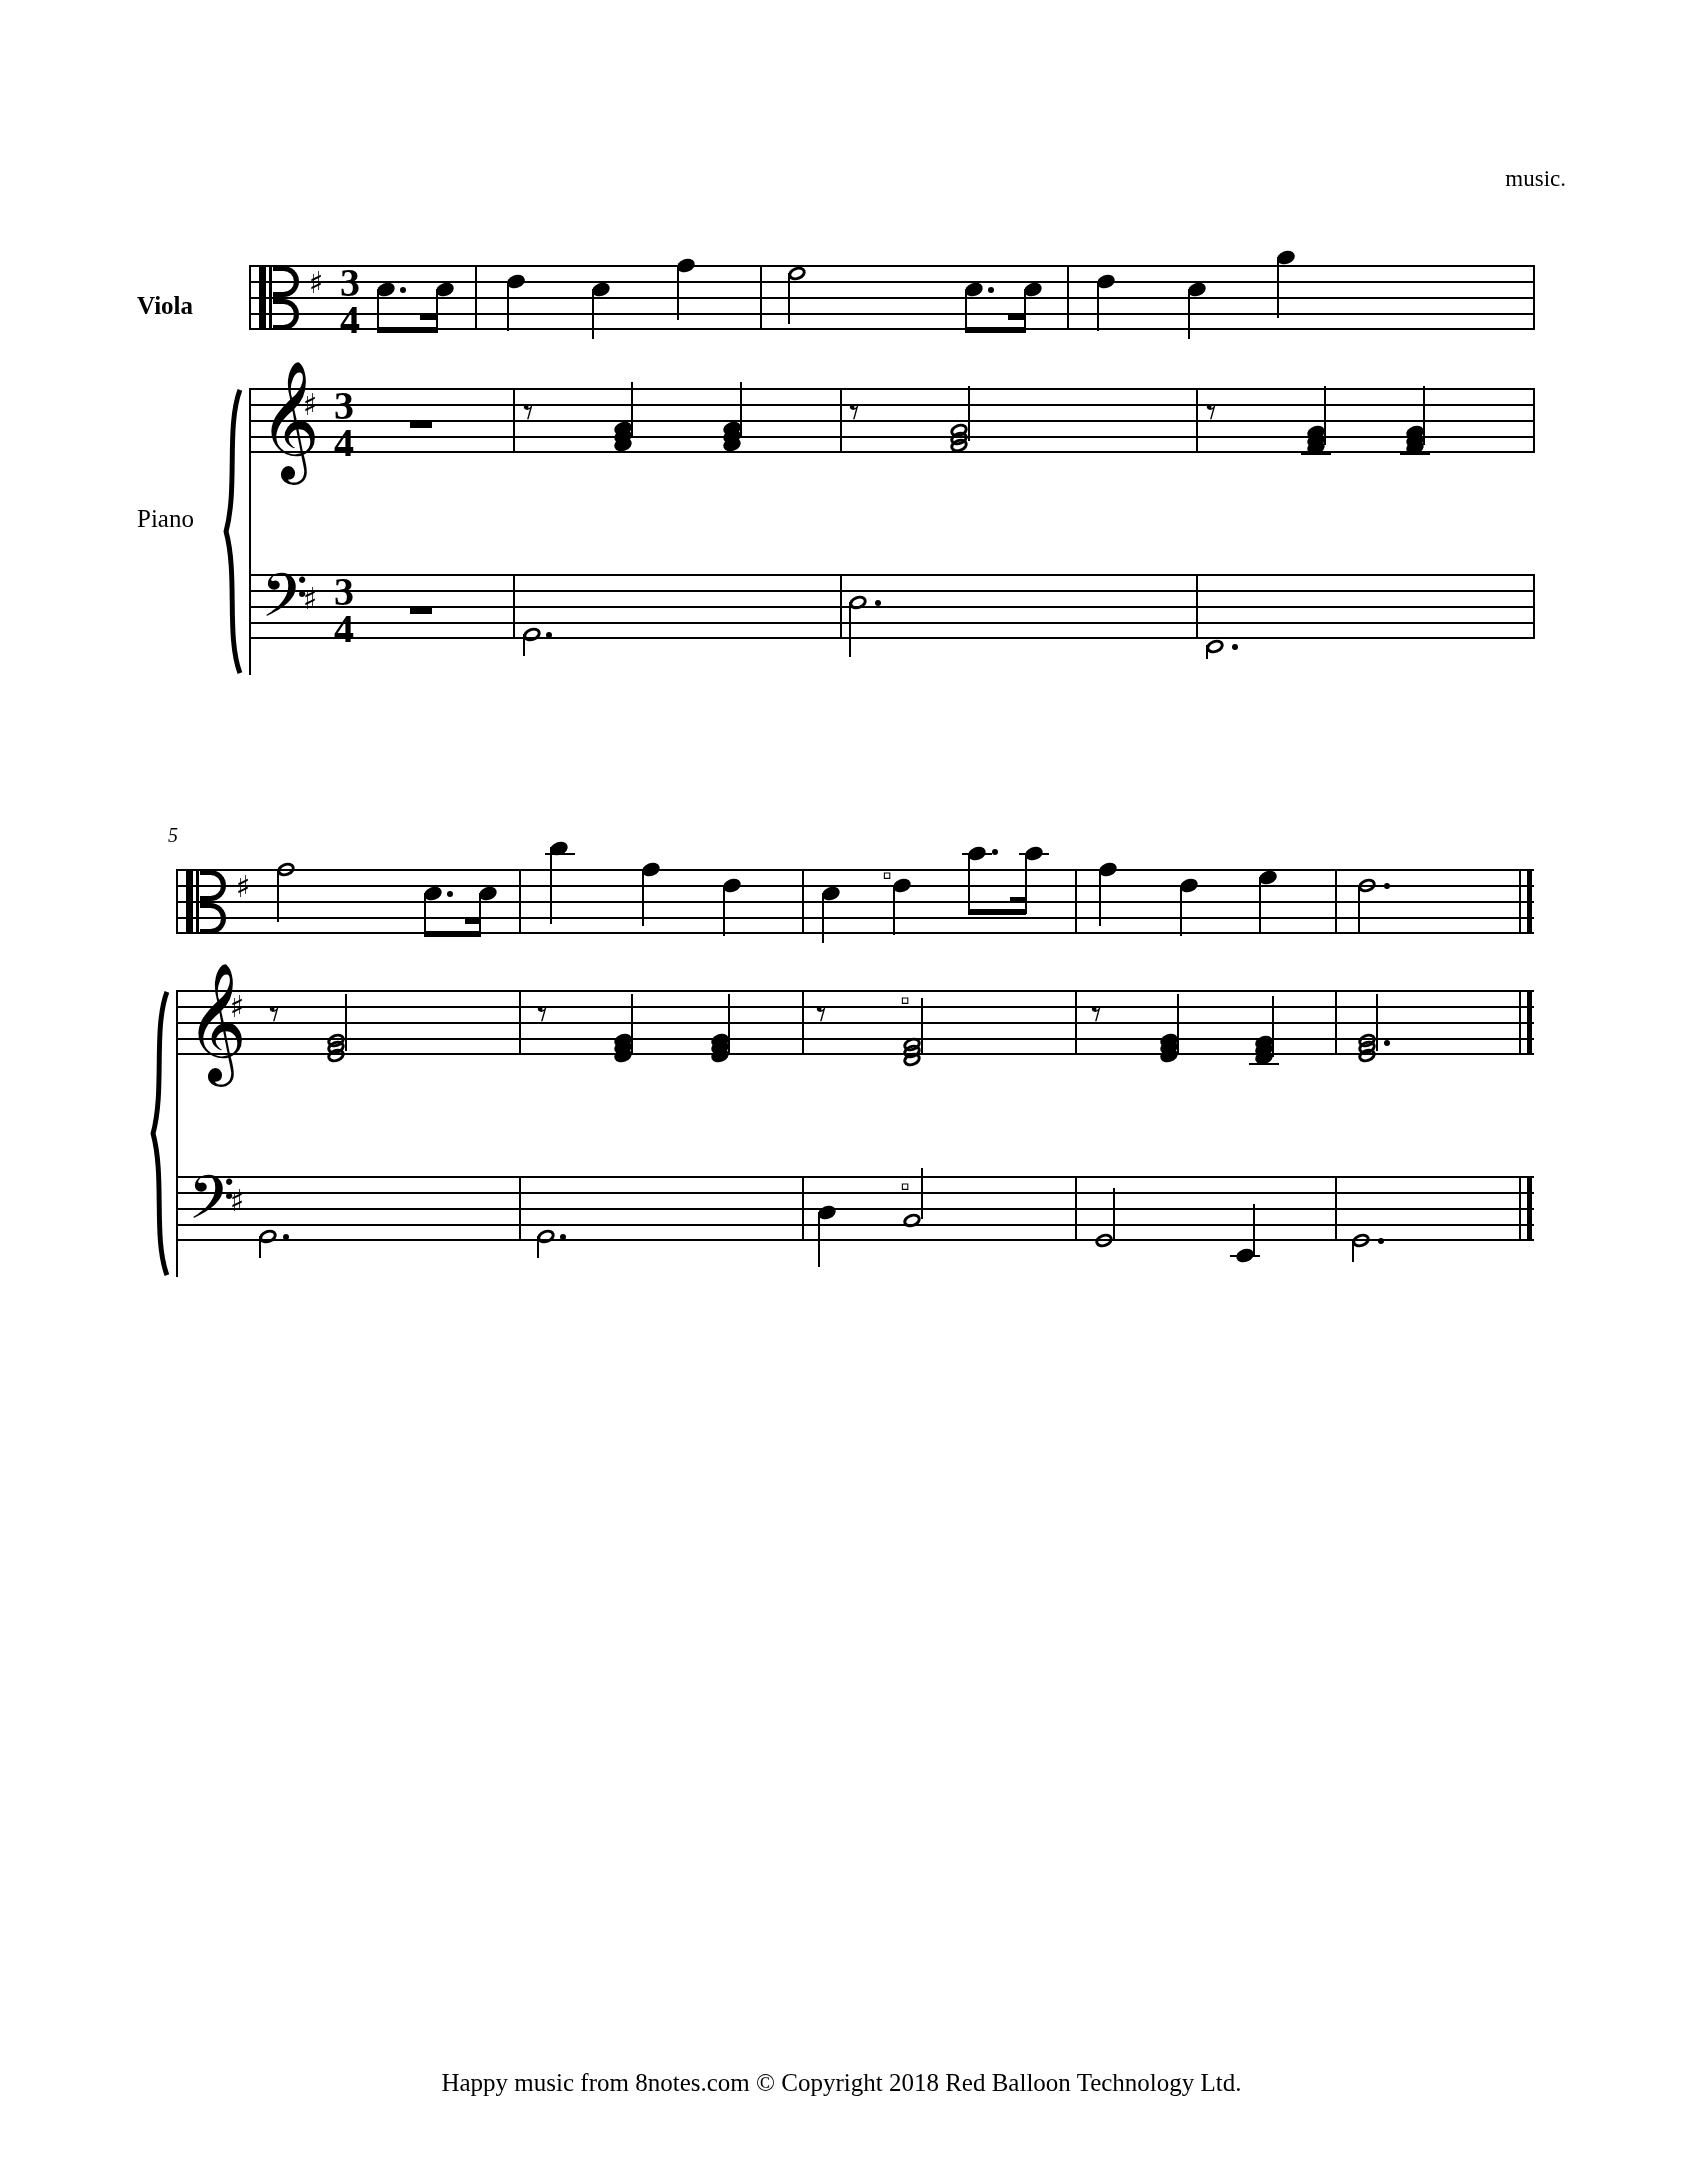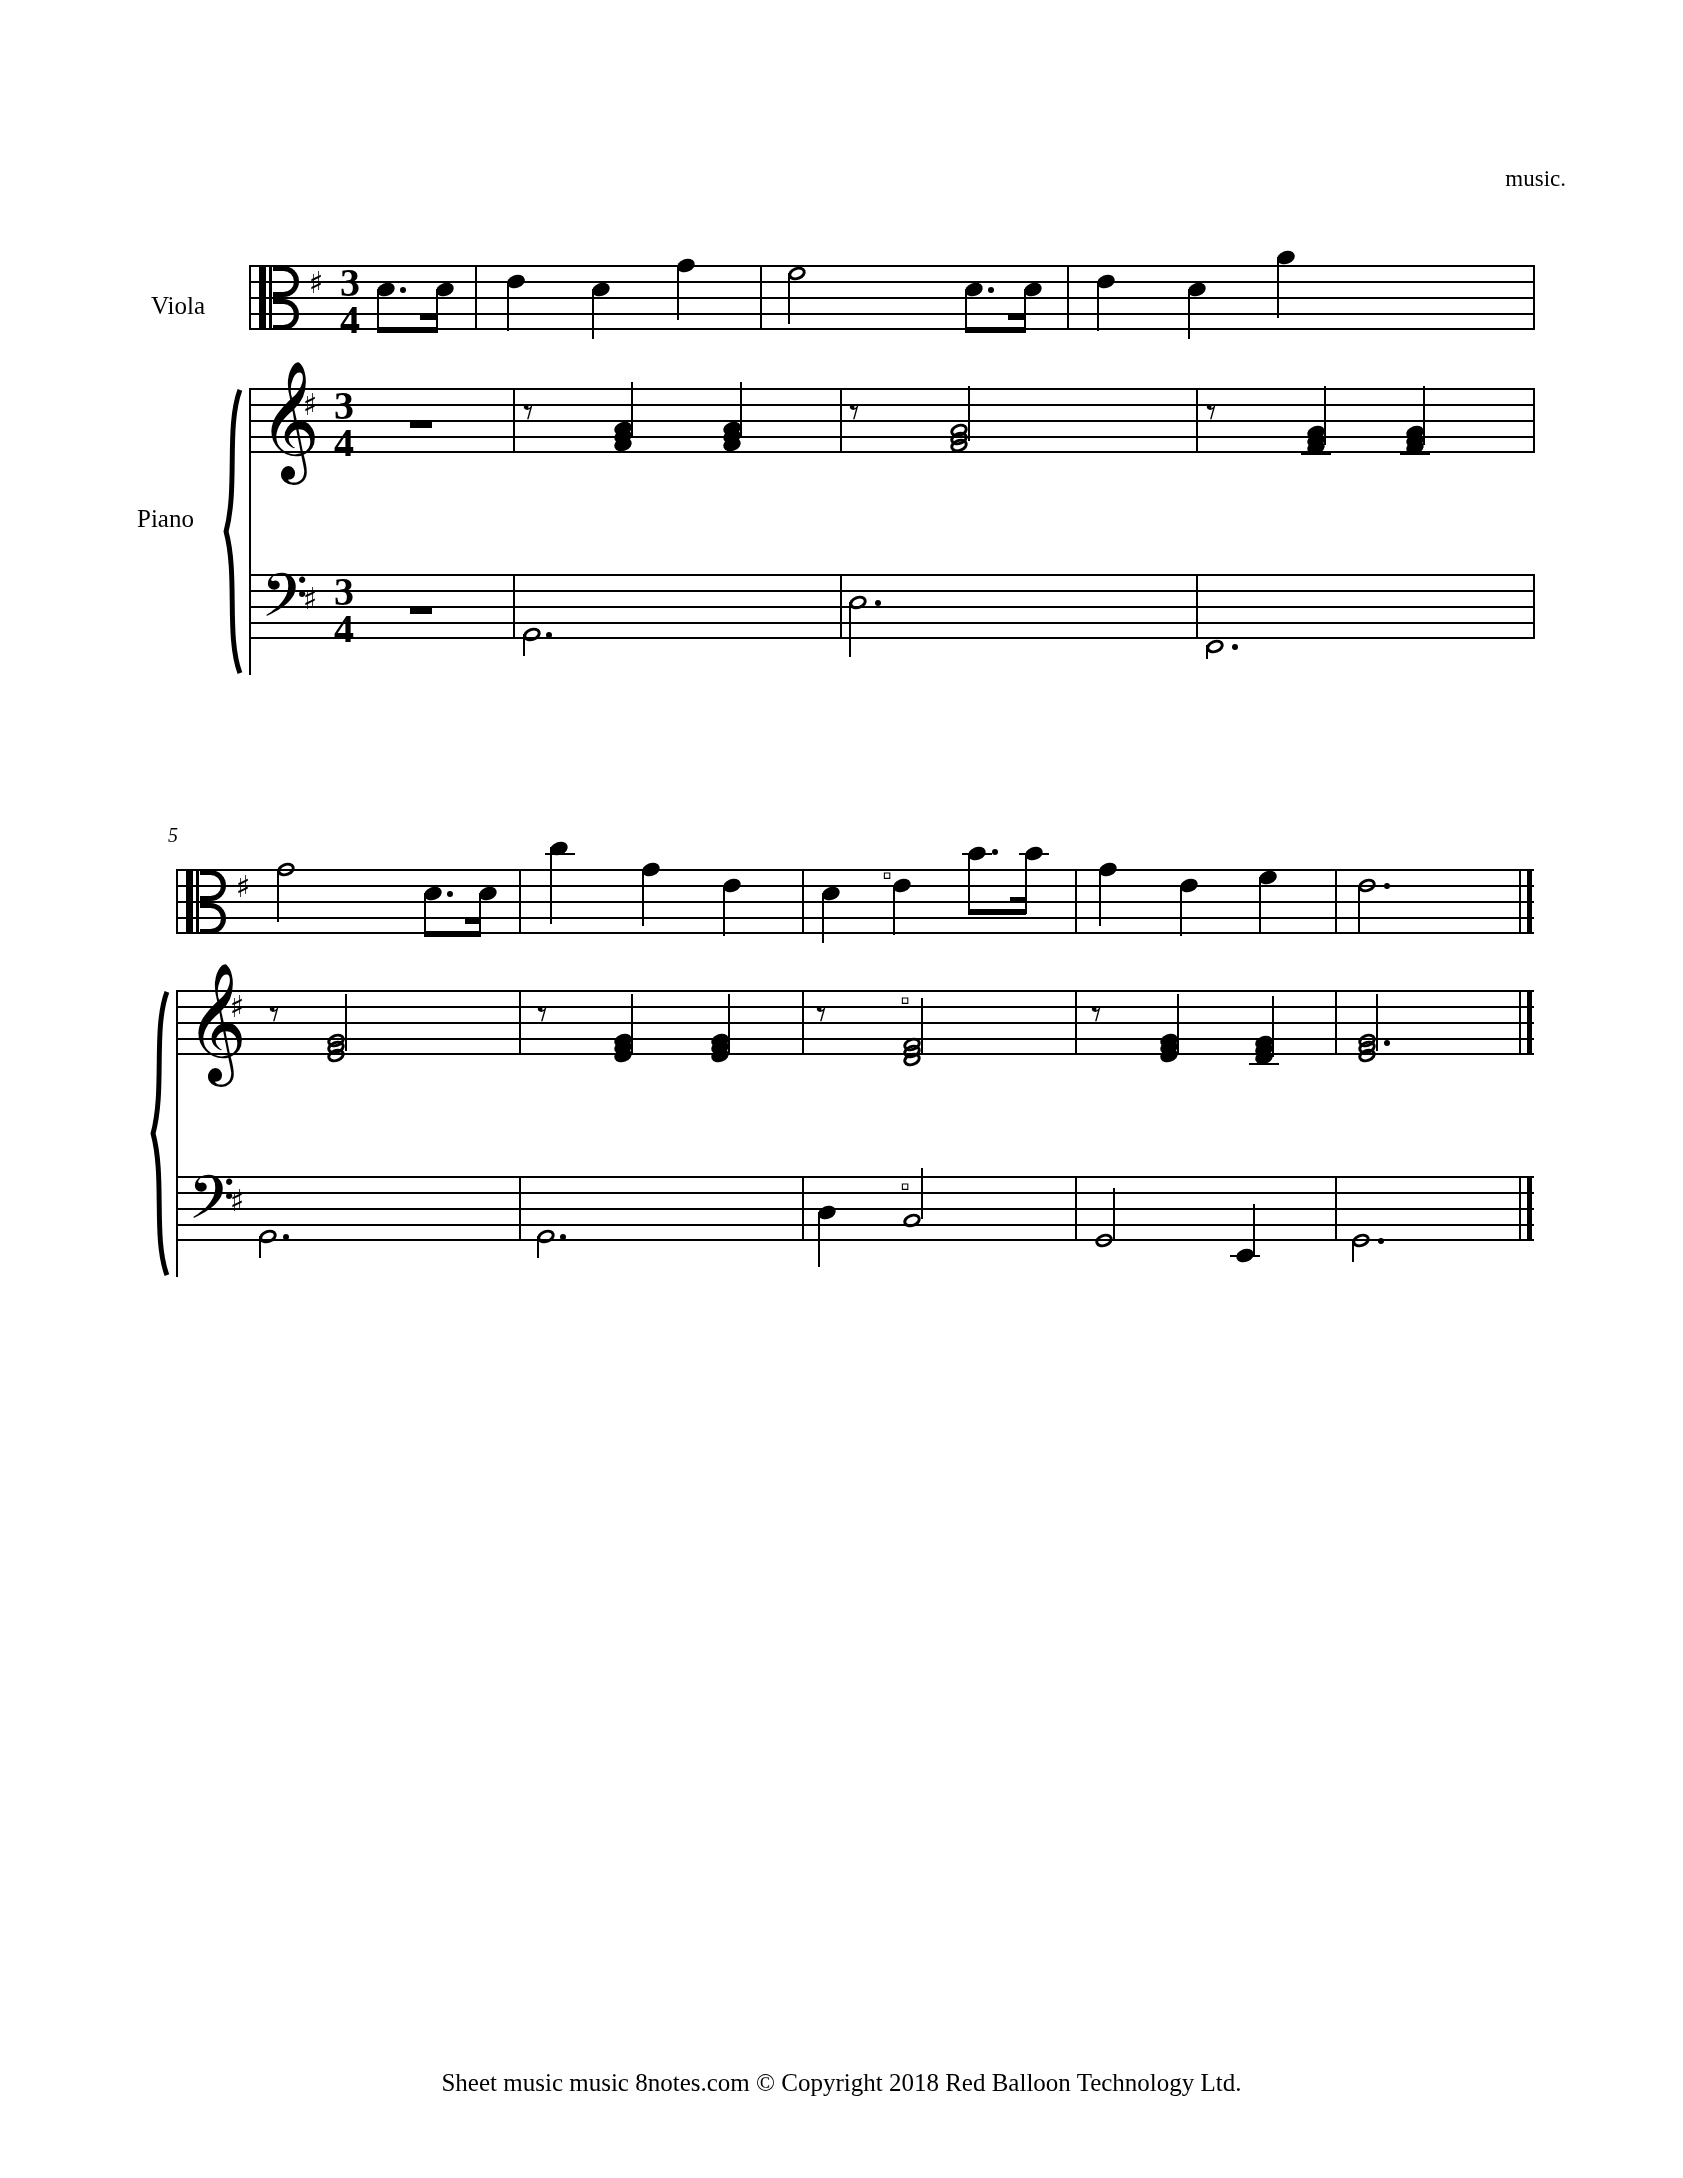--- a/index.html
+++ b/index.html
@@ -171,21 +171,21 @@
 </style>
 </head>
 <body>
 
 <div class="page">
 
   <div class="composer">music.</div>
 
   <div class="system" style="left:0; top:0; width:1683px; height:713px;">
 
-    <div class="inst-label" style="left:151px; top:292px;">Viola</div>
+    <div class="inst-label" style="left:137px; top:292px;font-weight:bold;">Viola</div>
     <div class="inst-label" style="left:137px; top:505px;">Piano</div>
 
     <div class="staff" style="left:249px; top:265px; width:1285px; height:65px;">
       <div class="line" style="top:0px;"></div>
       <div class="line" style="top:16px;"></div>
       <div class="line" style="top:32px;"></div>
       <div class="line" style="top:48px;"></div>
       <div class="line" style="top:63px;"></div>
     </div>
     <div class="sys-left-bar" style="left:249px; top:265px; height:65px;"></div>
@@ -518,17 +518,17 @@
 
     <div class="barline" style="left:1335px; top:1176px; height:65px;"></div>
     <div class="notehead open" style="left:1352px; top:1234px;"></div>
     <div class="stem" style="left:1352px; top:1240px; height:22px;"></div>
     <div class="dot" style="left:1378px; top:1238px;"></div>
     <div class="barline" style="left:1519px; top:1176px; height:65px;"></div>
     <div class="barline thick" style="left:1527px; top:1176px; height:65px;"></div>
   </div>
 
   <div class="footer">
-    <span>Sheet music music </span><a href="#">8notes.com</a><span> © Copyright 2018 Red Balloon Technology Ltd.</span>
+    <span>Happy music from </span><a href="#">8notes.com</a><span> © Copyright 2018 Red Balloon Technology Ltd.</span>
   </div>
 
 </div>
 
 
 </body></html>

